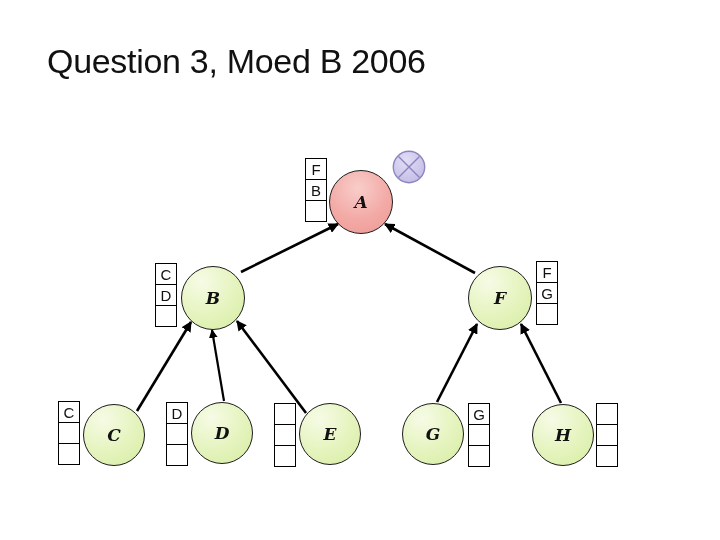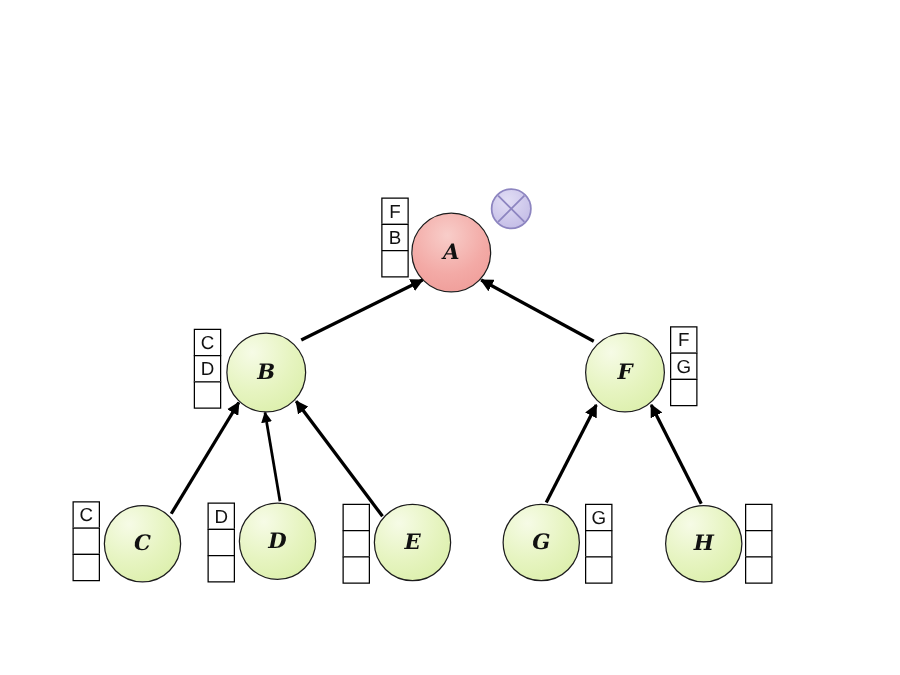--- a/index.html
+++ b/index.html
@@ -33,20 +33,21 @@
   
   .edges { position:absolute; left:0; top:0; z-index:4; pointer-events:none; }
   
   .xmark { position:absolute; left:392px; top:150px; width:34px; height:34px; z-index:3; }
 </style>
 </head>
 <body>
 
 <div class="slide">
 
+  <div class="title">Question 3, Moed B 2006</div>
 
   <div class="node red" style="left:329px; top:170px; width:64px; height:64px;">
     <span class="lbl">A</span>
   </div>
   <div class="stack" style="left:305px; top:158px;">
     <div class="cell">F</div>
     <div class="cell">B</div>
     <div class="cell"></div>
   </div>
 

